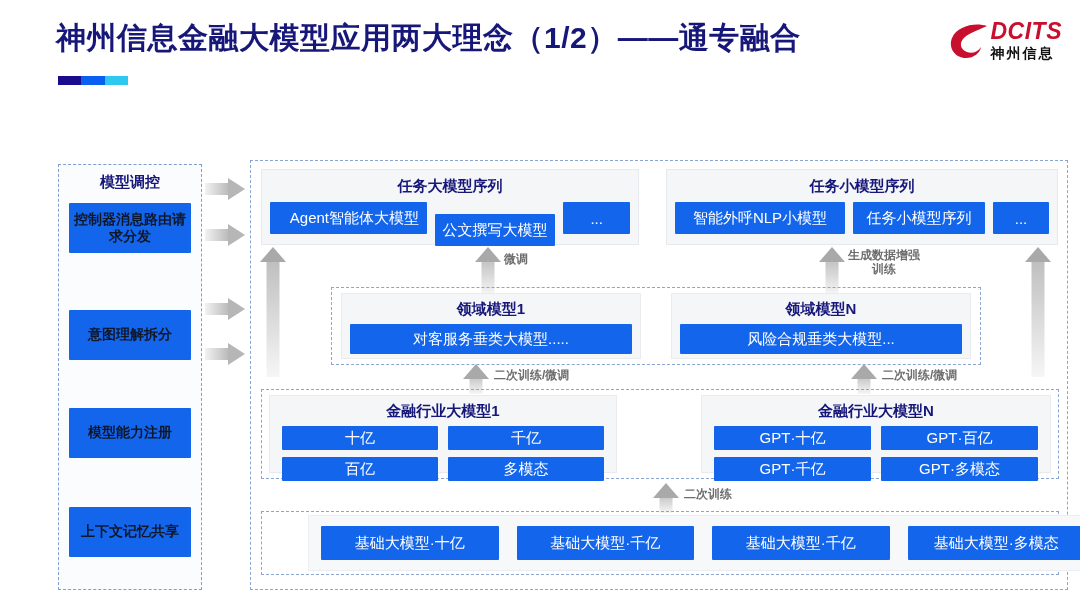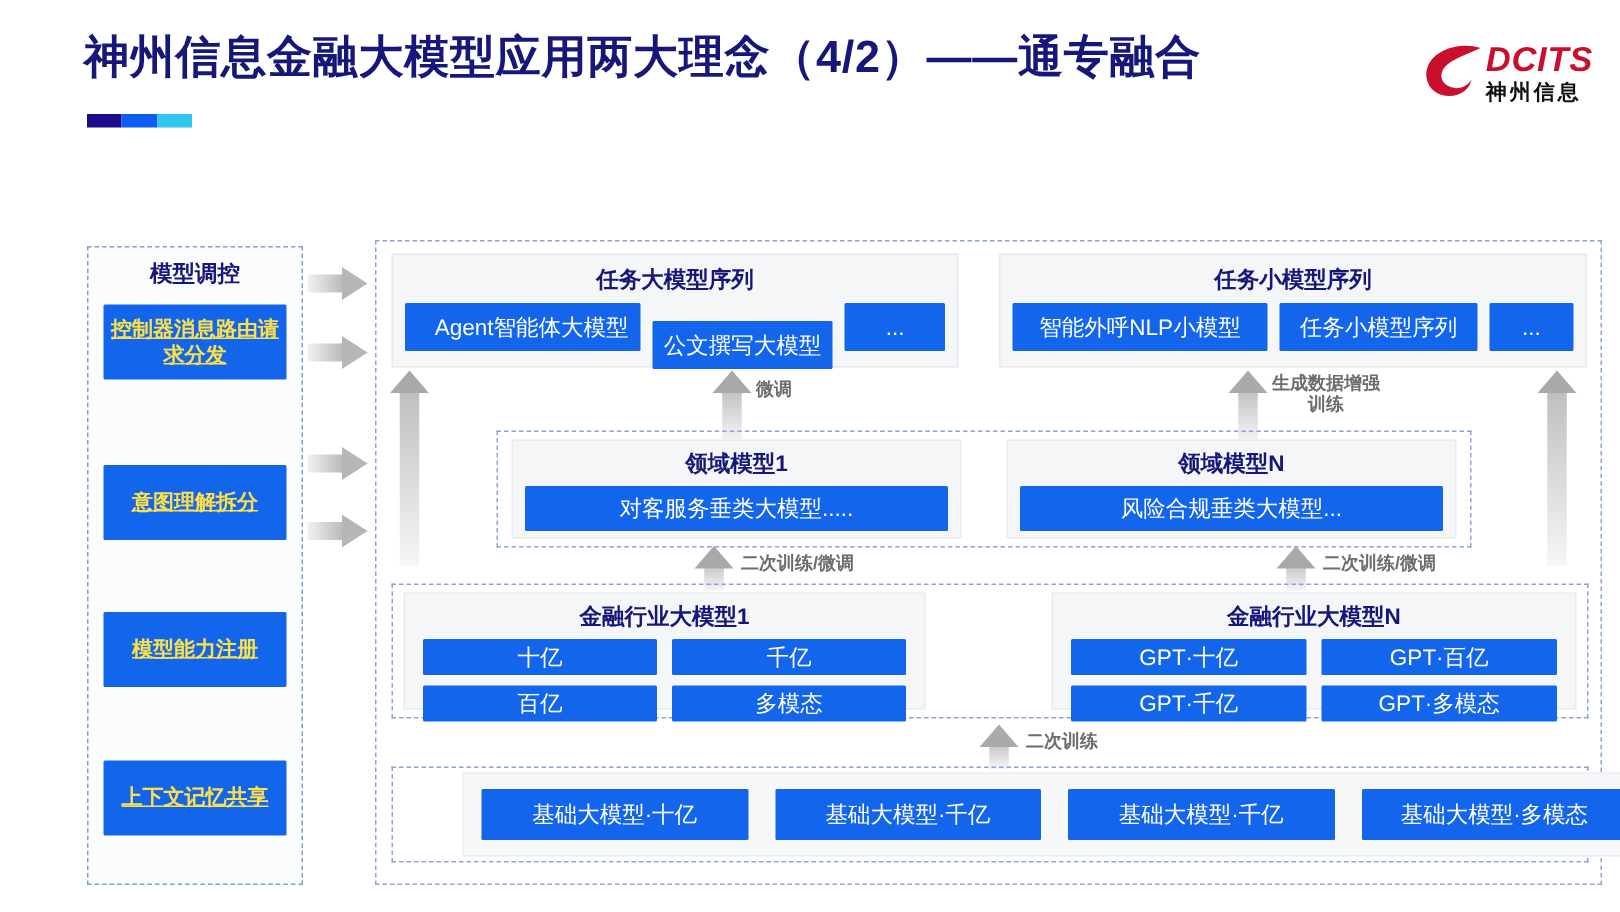--- a/index.html
+++ b/index.html
@@ -15,21 +15,21 @@
     position:absolute;left:56px;top:18px;
     font-size:30px;font-weight:bold;color:#17177a;
     letter-spacing:0.5px;white-space:nowrap;
   }
   #title-underline{position:absolute;left:58px;top:76px;width:70px;height:9px;display:flex;}
   #title-underline i{display:block;height:100%;}
   #title-underline i:nth-child(1){width:33%;background:#1a0c8c;}
   #title-underline i:nth-child(2){width:34%;background:#0a5ff0;}
   #title-underline i:nth-child(3){width:33%;background:#2ec8f0;}
 
-  #logo{position:absolute;right:18px;top:20px;height:48px;display:flex;align-items:flex-end;gap:0;}
+  #logo{position:absolute;right:18px;top:20px;height:48px;display:flex;align-items:flex-start;gap:0;}
   #logo-mark{width:44px;height:42px;position:relative;flex:none;}
   #logo-text{display:flex;flex-direction:column;line-height:1;}
   #logo-en{font-size:23px;font-weight:bold;color:#c8102e;letter-spacing:0.5px;font-style:italic;}
   #logo-cn{font-size:14px;font-weight:bold;color:#111;letter-spacing:2px;margin-top:3px;}
 
   #subtitle{
     position:absolute;left:0;top:101px;width:1080px;text-align:center;
     font-size:17px;font-weight:bold;color:#17177a;
   }
 
@@ -37,23 +37,23 @@
   #left-panel{
     position:absolute;left:58px;top:164px;width:142px;height:424px;
     border:1px dashed #7f9fd0;background:#fbfcfe;
   }
   #left-panel-title{
     position:absolute;left:0;top:8px;width:100%;text-align:center;
     font-size:15px;font-weight:bold;color:#17177a;
   }
   .lp-item{
     position:absolute;left:10px;width:122px;
-    background:#1366ec;color:#fde047;font-size:14px;font-weight:bold;
+    background:#1366ec;color:#0f172a;font-size:14px;font-weight:bold;
     display:flex;align-items:center;justify-content:center;text-align:center;
-    line-height:1.25;border-radius:1px;text-decoration:underline;
+    line-height:1.25;border-radius:1px;
   }
 
   
   .side-arrow{position:absolute;width:40px;height:22px;}
   .side-arrow .shaft{
     position:absolute;left:0;top:5px;width:24px;height:12px;
     background:linear-gradient(90deg,#f2f2f2,#b9b9b9);
   }
   .side-arrow .head{
     position:absolute;left:23px;top:0;width:0;height:0;
@@ -130,21 +130,21 @@
   }
   .arrow-label{
     position:absolute;font-size:12px;font-weight:bold;color:#6d6d6d;
     white-space:nowrap;line-height:1.15;
   }
 </style>
 </head>
 <body>
 
 <div id="header">
-  <div id="page-title">神州信息金融大模型应用两大理念（4/2）——通专融合</div>
+  <div id="page-title">神州信息金融大模型应用两大理念（1/2）——通专融合</div>
   <div id="title-underline">
     <i></i>
     <i></i>
     <i></i>
   </div>
 
   <div id="logo">
     <div id="logo-mark">
       <svg width="44" height="42" viewBox="0 0 44 42" aria-hidden="true">
         <path d="M40 6 C28 2 10 6 5 18 C1 28 8 38 19 38 C27 38 33 33 34 27 C31 32 25 34 20 32 C14 30 12 24 16 19 C20 14 29 11 40 6 Z" fill="#c8102e"></path>

